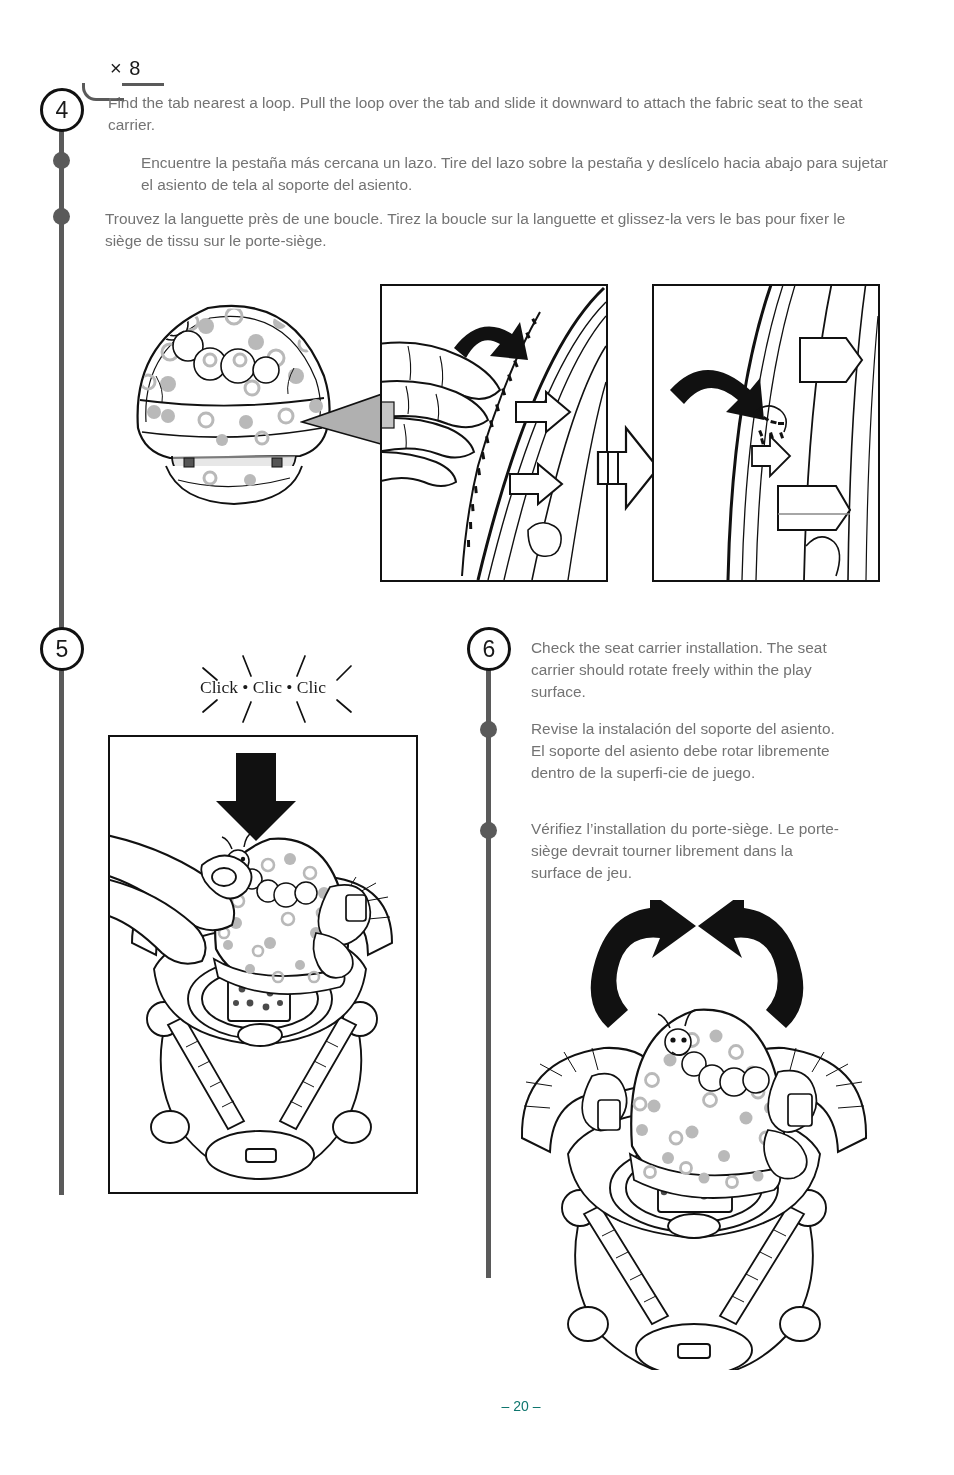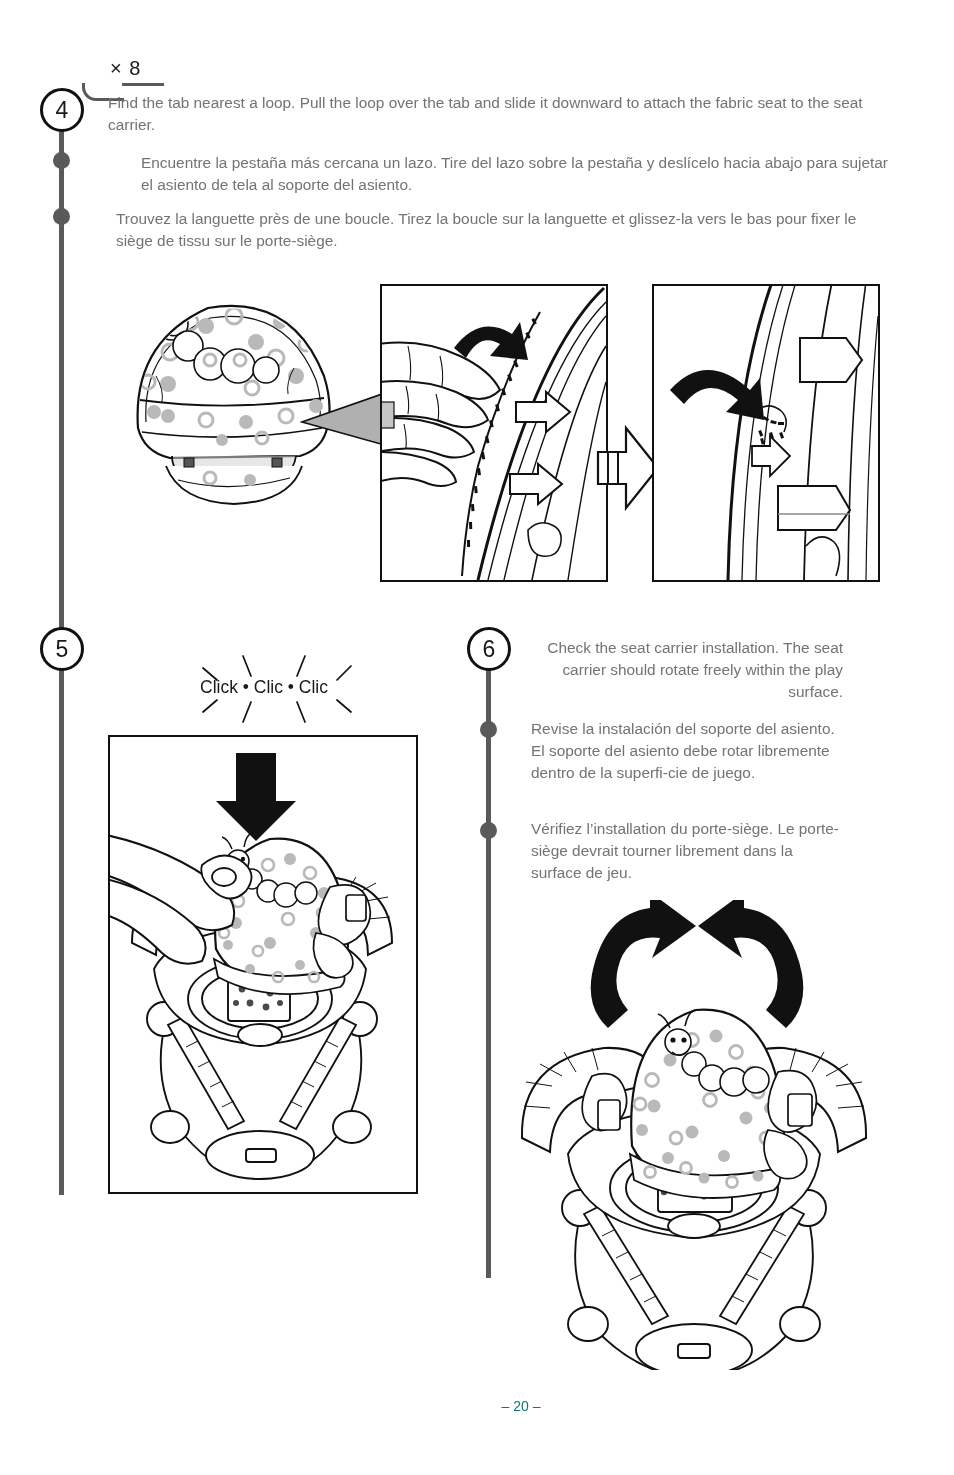--- a/index.html
+++ b/index.html
@@ -62,20 +62,21 @@
     border-left: 3px solid #5a5a5a;
     border-bottom: 3px solid #5a5a5a;
     border-bottom-left-radius: 14px;
   }
 
   .click-label {
     position:absolute;
     font-size: 17.5px;
     color:#1a1a1a;
     white-space: nowrap;
+    font-family: Liberation Serif, serif;
   }
   .burst { position:absolute; }
 
   .page-num {
     position:absolute;
     width:100%; text-align:center;
     font-size: 14px;
     color:#0f766e;
     margin-left:44px;
   }
@@ -103,21 +104,21 @@
 
   <div class="rail-dot" style="left:53px; top:152px;"></div>
   <div class="rail-dot" style="left:53px; top:208px;"></div>
 
   <div class="qty" style="left:110px; top:57px;">× 8</div>
   <div class="qty-underline" style="left:122px; top:83px; width:42px;"></div>
   <div class="qty-elbow" style="left:82px; top:83px; width:42px; height:18px;"></div>
 
   <div class="para" style="left:108px; top:92px; width:762px;">Find the tab nearest a loop. Pull the loop over the tab and slide it downward to attach the fabric seat to the seat carrier.</div>
   <div class="para" style="left:108px; top:152px; width:762px;margin-left:33px;">Encuentre la pestaña más cercana un lazo. Tire del lazo sobre la pestaña y deslícelo hacia abajo para sujetar el asiento de tela al soporte del asiento.</div>
-  <div class="para" style="left:116px; top:208px; width:762px;">Trouvez la languette près de une boucle. Tirez la boucle sur la languette et glissez-la vers le bas pour fixer le siège de tissu sur le porte-siège.</div>
+  <div class="para" style="left:105px; top:208px; width:762px;">Trouvez la languette près de une boucle. Tirez la boucle sur la languette et glissez-la vers le bas pour fixer le siège de tissu sur le porte-siège.</div>
 
   <div class="fig" style="left:110px; top:280px; width:250px; height:230px;">
     <svg width="250" height="230" viewBox="0 0 250 230">
       <defs>
         <clipPath id="seatClip">
           <path d="M30 135 Q28 60 100 30 Q180 18 210 95 Q218 125 212 145 L30 145 Z"></path>
         </clipPath>
       </defs>
 
       <path d="M28 148 Q22 62 98 28 Q182 14 214 96 Q224 128 216 152
@@ -418,21 +419,21 @@
     </svg>
   </div>
 
   <div class="step-circle" style="left:467px; top:627px;">
     <span>6</span>
   </div>
   <div class="rail" style="left:486px; top:667px; height:611px;"></div>
   <div class="rail-dot" style="left:480px; top:721px;"></div>
   <div class="rail-dot" style="left:480px; top:822px;"></div>
 
-  <div class="para" style="left:531px; top:637px; width:312px;text-align:right;">Check the seat carrier installation. The seat carrier should rotate freely within the play surface.</div>
+  <div class="para" style="left:531px; top:637px; width:312px;">Check the seat carrier installation. The seat carrier should rotate freely within the play surface.</div>
   <div class="para" style="left:531px; top:818px; width:312px;">Vérifiez l’installation du porte-siège. Le porte-siège devrait tourner librement dans la surface de jeu.</div>
   <div class="para" style="left:531px; top:718px; width:312px;">Revise la instalación del soporte del asiento. El soporte del asiento debe rotar libremente dentro de la superfi-cie de juego.</div>
 
   <div class="fig" style="left:500px; top:900px; width:390px; height:470px;">
     <svg width="390" height="470" viewBox="0 0 390 470">
 
       <path d="M150 8 Q104 14 92 74 Q86 108 108 128 L128 110 Q112 92 118 68
                Q126 34 160 38 L152 58 L196 26 L150 -8 Z" fill="#111"></path>
       <path d="M244 8 Q290 14 302 74 Q308 108 286 128 L266 110 Q282 92 276 68
                Q268 34 234 38 L242 58 L198 26 L244 -8 Z" fill="#111"></path>

